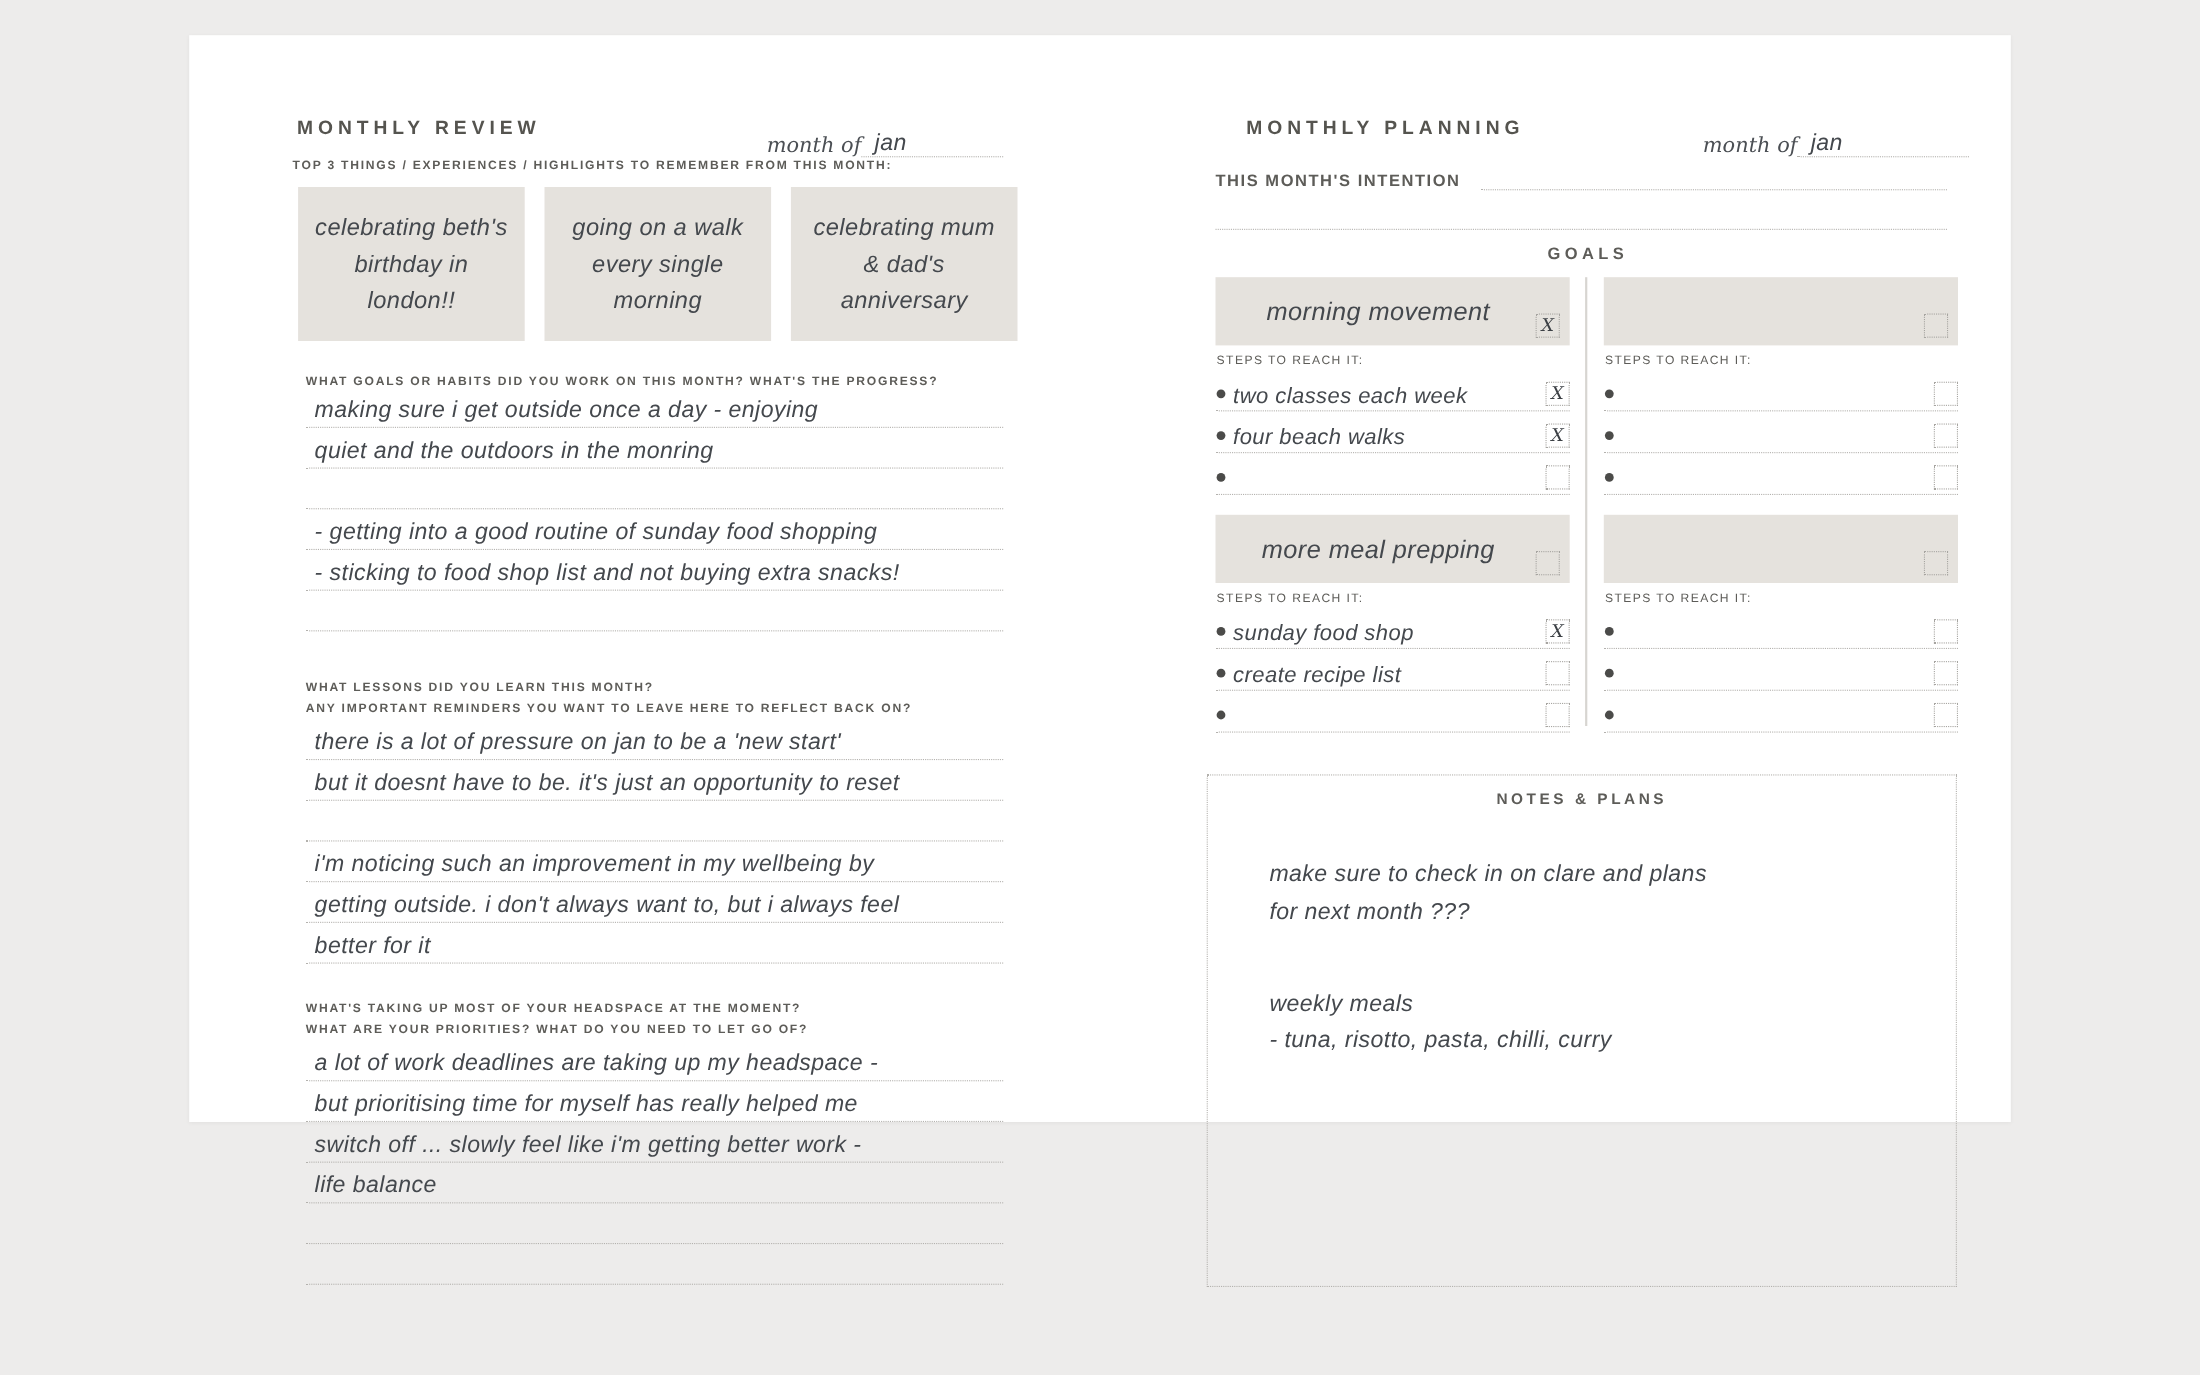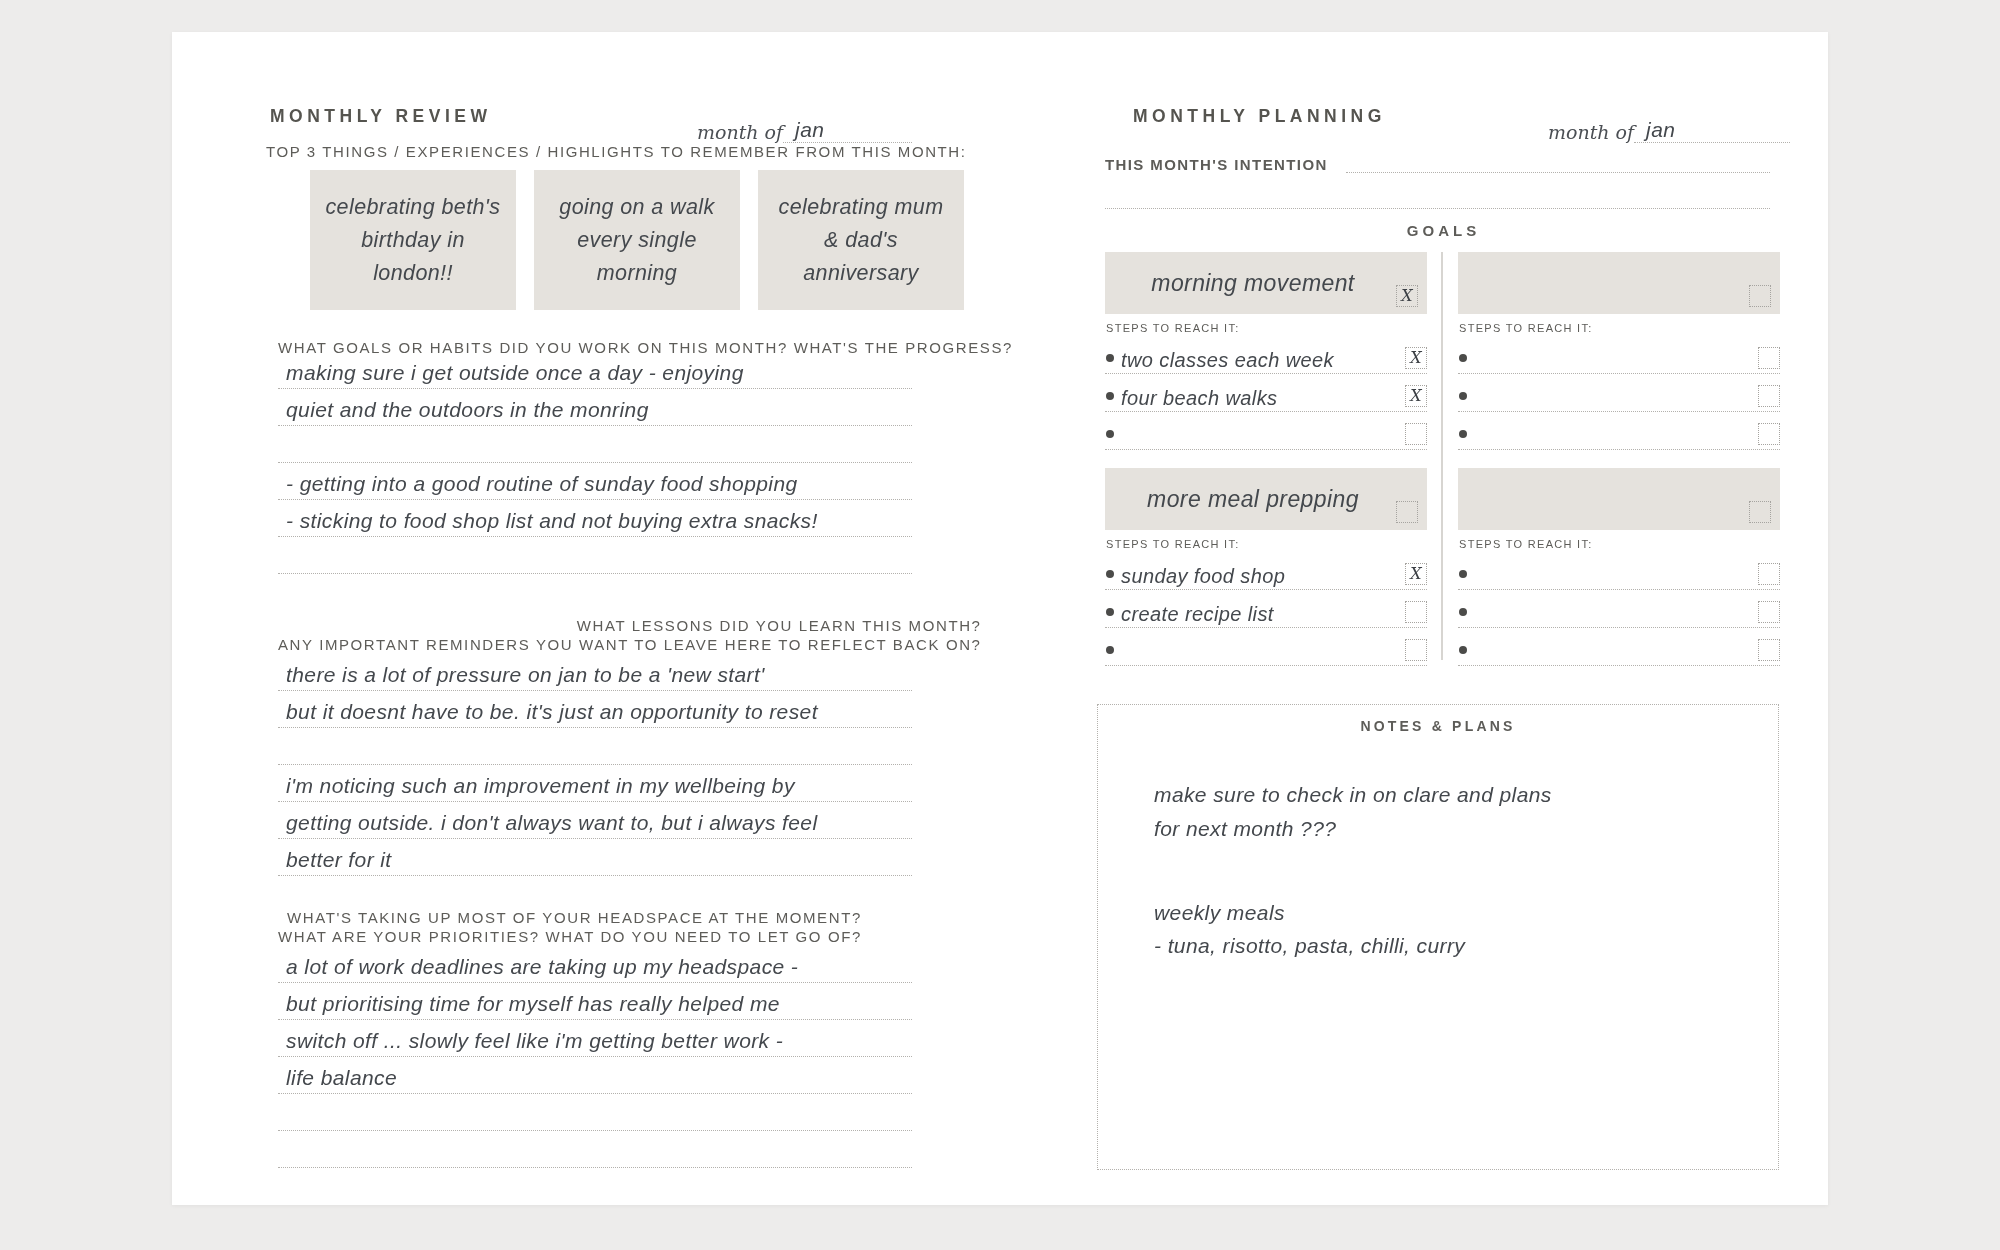--- a/index.html
+++ b/index.html
@@ -1,43 +1,43 @@
 <!DOCTYPE html>
 <html><head>
 <meta charset="utf-8">
 <style>
   html,body{margin:0;padding:0;background:#edeceb;}
   .canvas{position:relative;width:2000px;height:1250px;background:#edeceb;overflow:hidden;
           font-family:"Liberation Sans",sans-serif;}
-  .sheet{position:absolute;left:172px;top:32px;width:1656px;height:1173px;background:#ffffff;
+  .sheet{position:absolute;left:172px;top:32px;width:1656px;height:988px;background:#ffffff;
          box-shadow:0 1px 4px rgba(0,0,0,0.05);}
   .abs{position:absolute;}
 
   
   .page-title{font-size:17.5px;font-weight:bold;letter-spacing:4.5px;color:#55544f;}
-  .sec-head{font-size:15px;font-weight:normal;letter-spacing:1.6px;color:#5d5c58;line-height:19px;text-align:right;}
+  .sec-head{font-size:11px;font-weight:bold;letter-spacing:1.6px;color:#5d5c58;line-height:19px;}
   .center-head{font-size:15px;font-weight:bold;letter-spacing:4px;color:#5d5c58;text-align:center;}
   .steps-label{font-size:11px;font-weight:normal;letter-spacing:1.3px;color:#5d5c58;margin:8px 0 0 1px;height:14px;}
   .intent-label{font-size:15px;font-weight:bold;letter-spacing:1.4px;color:#5d5c58;white-space:nowrap;}
 
   
   .hw{font-family:Liberation Sans, sans-serif;font-style:italic;color:#44484d;font-size:21px;letter-spacing:0.4px;white-space:nowrap;}
   .hw-label{font-family:"DejaVu Serif",serif;font-style:italic;color:#4b4f54;font-size:19px;white-space:nowrap;}
 
   
   .wrow{height:36px;border-bottom:1.5px dotted #b3b1ad;display:flex;align-items:flex-end;overflow:visible;}
   .wrow .hw{padding:0 0 3px 8px;}
 
   
   .month-row{display:flex;align-items:flex-end;}
   .month-line{flex:1;border-bottom:1.5px dotted #b3b1ad;padding:0 0 0 12px;min-height:26px;display:flex;align-items:flex-end;}
   .month-val{font-size:21px;padding-bottom:0;}
 
   
-  .top3{display:flex;justify-content:space-between;margin-left:39px;}
+  .top3{display:flex;justify-content:space-between;}
   .mem-box{width:206px;height:140px;background:#e5e2dd;display:flex;align-items:center;justify-content:center;text-align:center;padding:0 10px;box-sizing:border-box;}
   .mem-box .hw{white-space:normal;line-height:33px;font-size:21.5px;}
 
   
   .intent-row{display:flex;align-items:flex-end;width:665px;}
   .intent-line{flex:1;border-bottom:1.5px dotted #b3b1ad;margin-left:18px;min-height:15px;display:flex;align-items:flex-end;}
   .dotline{border-bottom:1.5px dotted #b3b1ad;}
 
   
   .goal{position:absolute;width:322px;}

